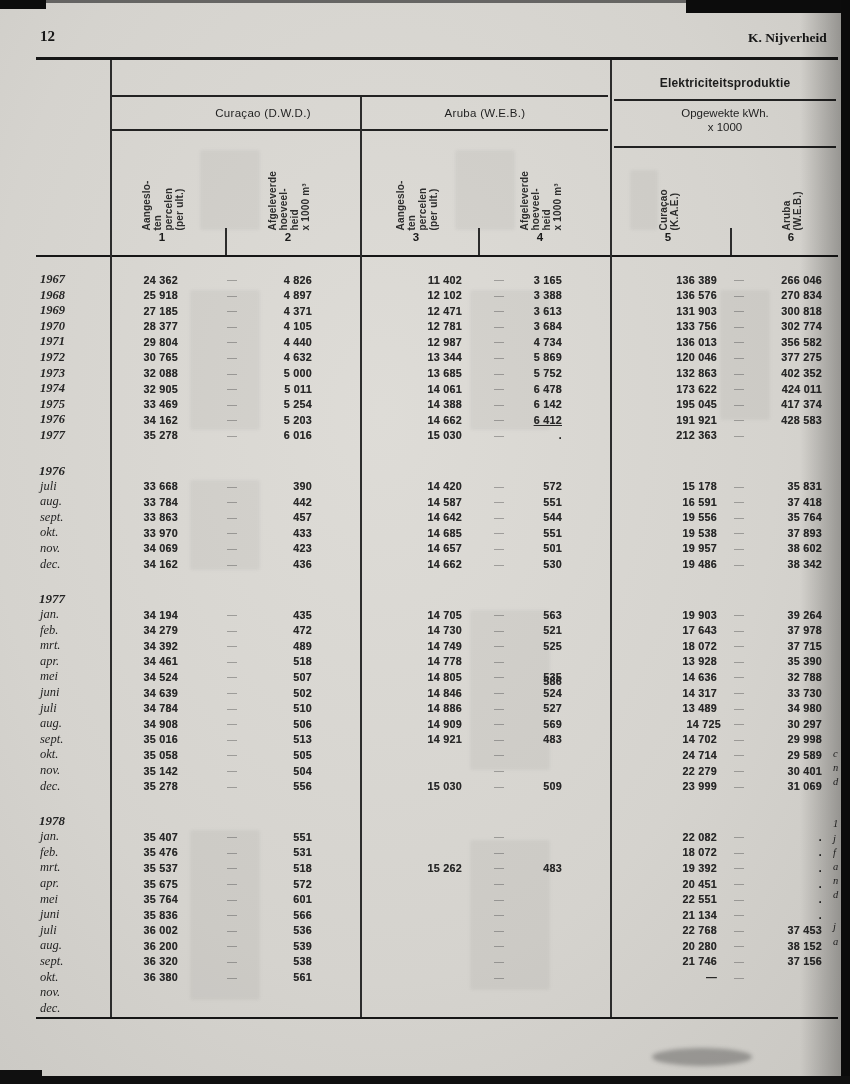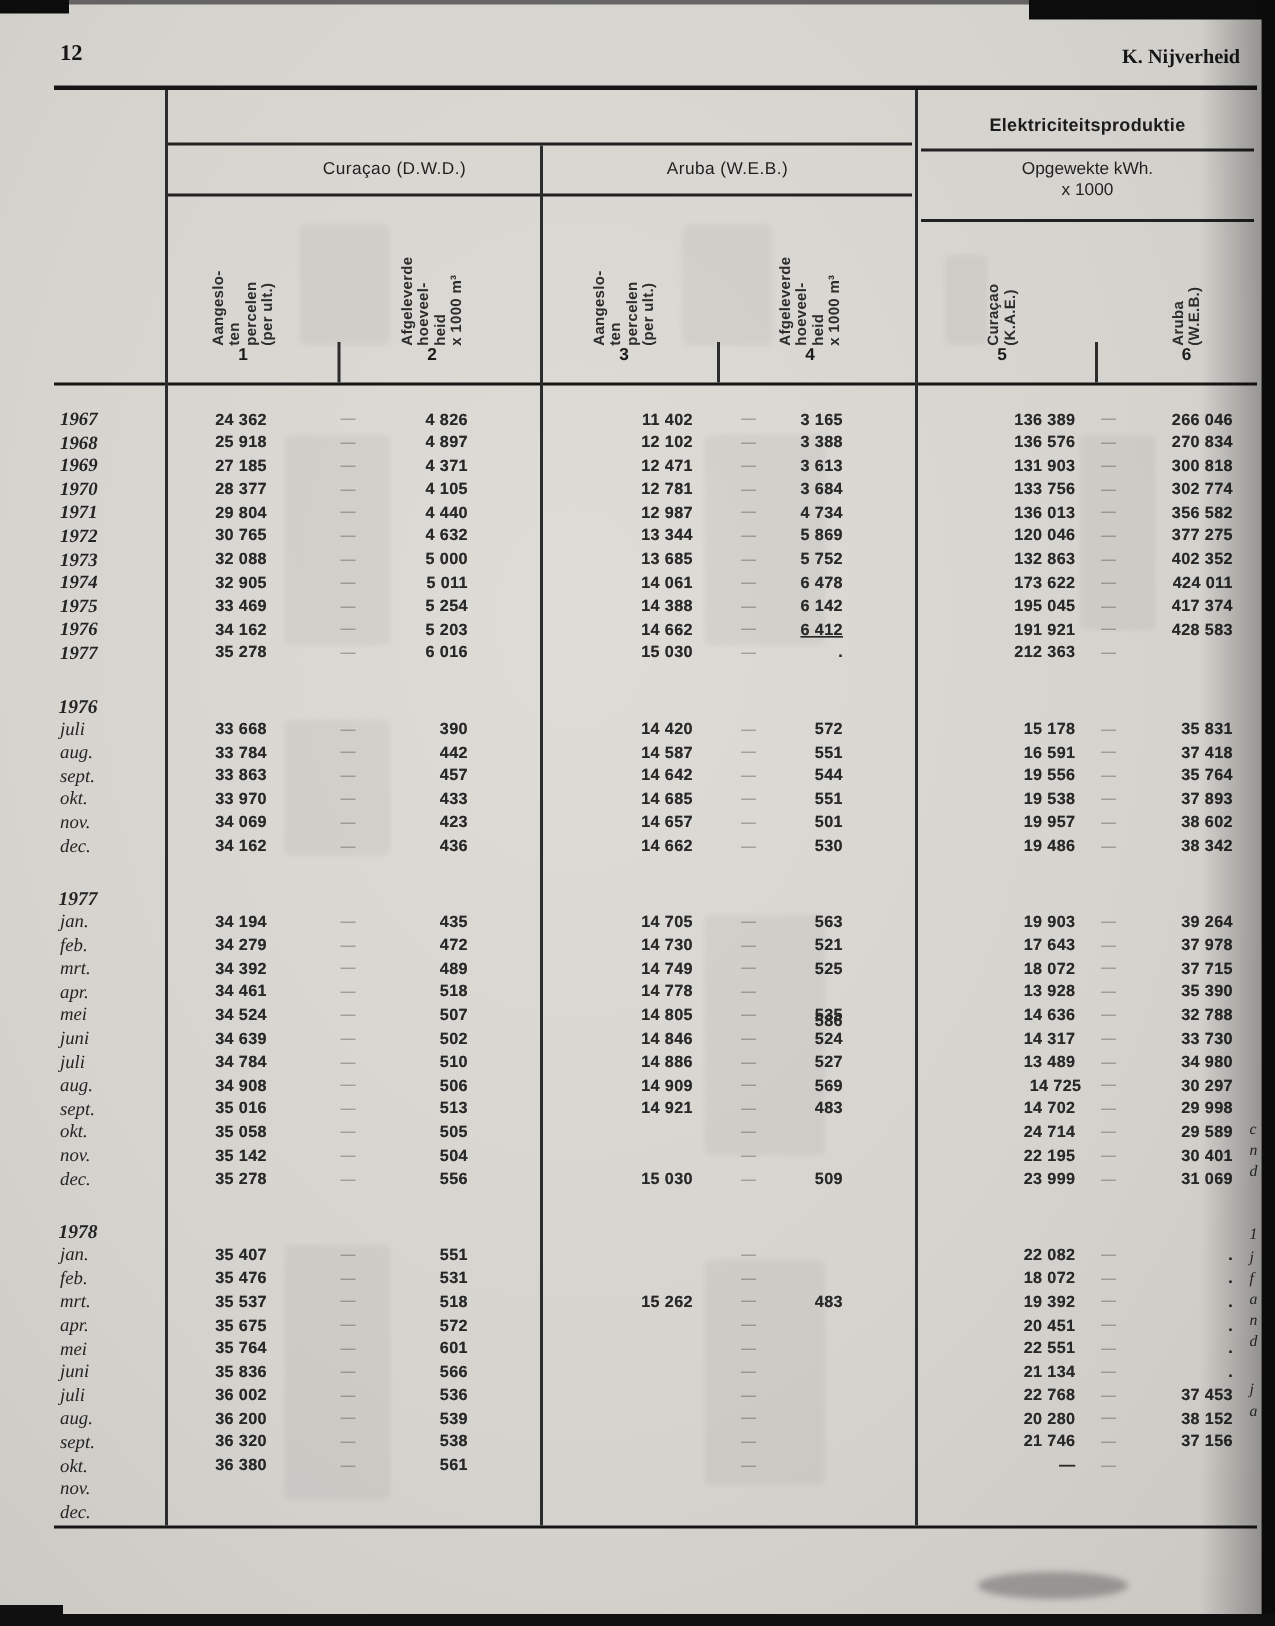--- a/index.html
+++ b/index.html
@@ -460,21 +460,21 @@
         <span class="gdash" style="left: 191px;">—</span>
         <span class="gdash" style="left: 458px;">—</span>
         <span class="gdash" style="left: 698px;">—</span>
       </div>
       <div class="trow">
         <span class="rlabel">nov.</span>
         <span class="val" style="right: 660px;">35 142</span>
         <span class="val" style="right: 526px;">504</span>
         <span class="val" style="right: 376px;"></span>
         <span class="val" style="right: 276px;"></span>
-        <span class="val" style="right: 121px;">22 195</span>
+        <span class="val" style="right: 121px;">22 279</span>
         <span class="val" style="right: 16px;">30 401</span>
         <span class="gdash" style="left: 191px;">—</span>
         <span class="gdash" style="left: 458px;">—</span>
         <span class="gdash" style="left: 698px;">—</span>
       </div>
       <div class="trow">
         <span class="rlabel">dec.</span>
         <span class="val" style="right: 660px;">35 278</span>
         <span class="val" style="right: 526px;">556</span>
         <span class="val" style="right: 376px;">15 030</span>

